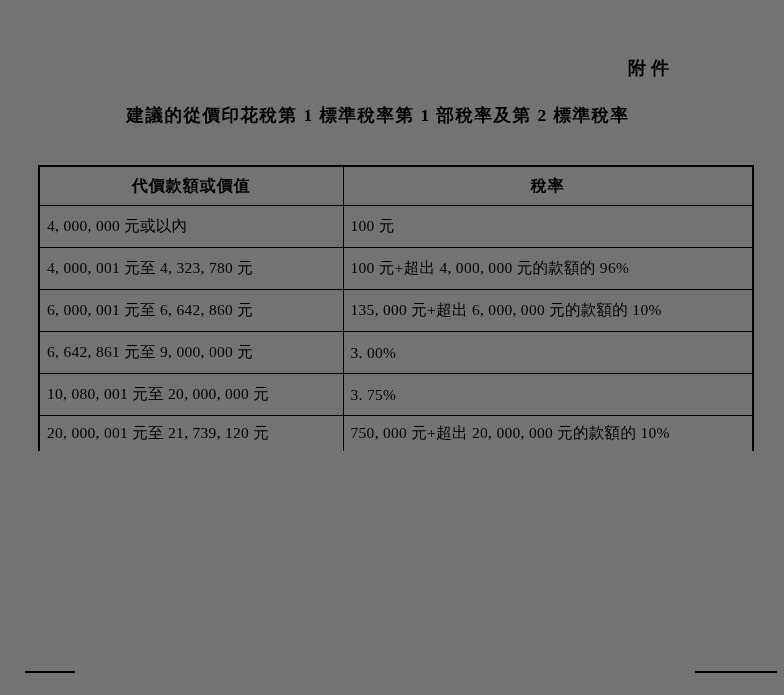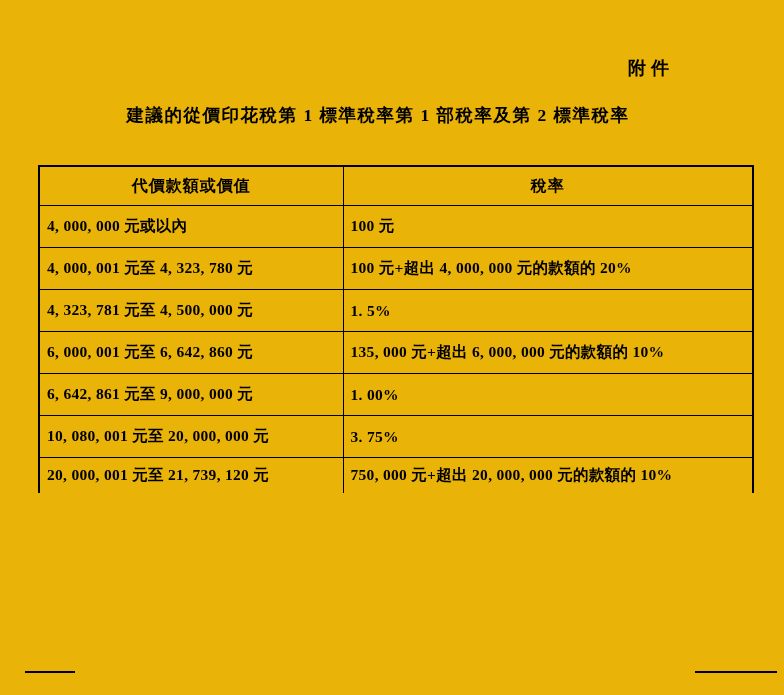--- a/index.html
+++ b/index.html
@@ -1,20 +1,20 @@
 <!DOCTYPE html>
 <html><head>
 <meta charset="utf-8">
 <style>
   html, body { margin: 0; padding: 0; background: #ffffff; }
   .page {
     position: relative;
     width: 784px;
     height: 695px;
-    background: #eab308;
+    background: #737373;
     color: #000000;
     font-family: "Liberation Serif", "DejaVu Serif", serif;
     overflow: hidden;
   }
   .annex-label {
     position: absolute;
     top: 56px;
     left: 628px;
     font-size: 18px;
     font-weight: 700;
@@ -55,21 +55,21 @@
     font-size: 16px;
     font-weight: 700;
     text-align: center;
     letter-spacing: 1px;
     padding: 0;
     margin-top: 16px;
   }
   .tax-table td {
     height: 41px;
     font-size: 15.5px;
-    font-weight: 700;
+    font-weight: 400;
     text-align: left;
     padding: 0 4px 0 7px;
     letter-spacing: 0.3px;
   }
   .tax-table tbody tr:last-child td {
     border-bottom: none;
     height: 35px;
   }
   .break-seg {
     position: absolute;
@@ -99,33 +99,29 @@
         <th>稅率</th>
       </tr>
     </thead>
     <tbody>
         <tr>
     <td>4, 000, 000 元或以內</td>
     <td>100 元</td>
   </tr>
         <tr>
     <td>4, 000, 001 元至 4, 323, 780 元</td>
-    <td>100 元+超出 4, 000, 000 元的款額的 20%</td>
-  </tr>
-        <tr>
-    <td>4, 323, 781 元至 4, 500, 000 元</td>
-    <td>1. 5%</td>
+    <td>100 元+超出 4, 000, 000 元的款額的 96%</td>
   </tr>
         <tr>
     <td>6, 000, 001 元至 6, 642, 860 元</td>
     <td>135, 000 元+超出 6, 000, 000 元的款額的 10%</td>
   </tr>
         <tr>
     <td>6, 642, 861 元至 9, 000, 000 元</td>
-    <td>1. 00%</td>
+    <td>3. 00%</td>
   </tr>
         <tr>
     <td>10, 080, 001 元至 20, 000, 000 元</td>
     <td>3. 75%</td>
   </tr>
         <tr>
     <td>20, 000, 001 元至 21, 739, 120 元</td>
     <td>750, 000 元+超出 20, 000, 000 元的款額的 10%</td>
   </tr>
       </tbody>

